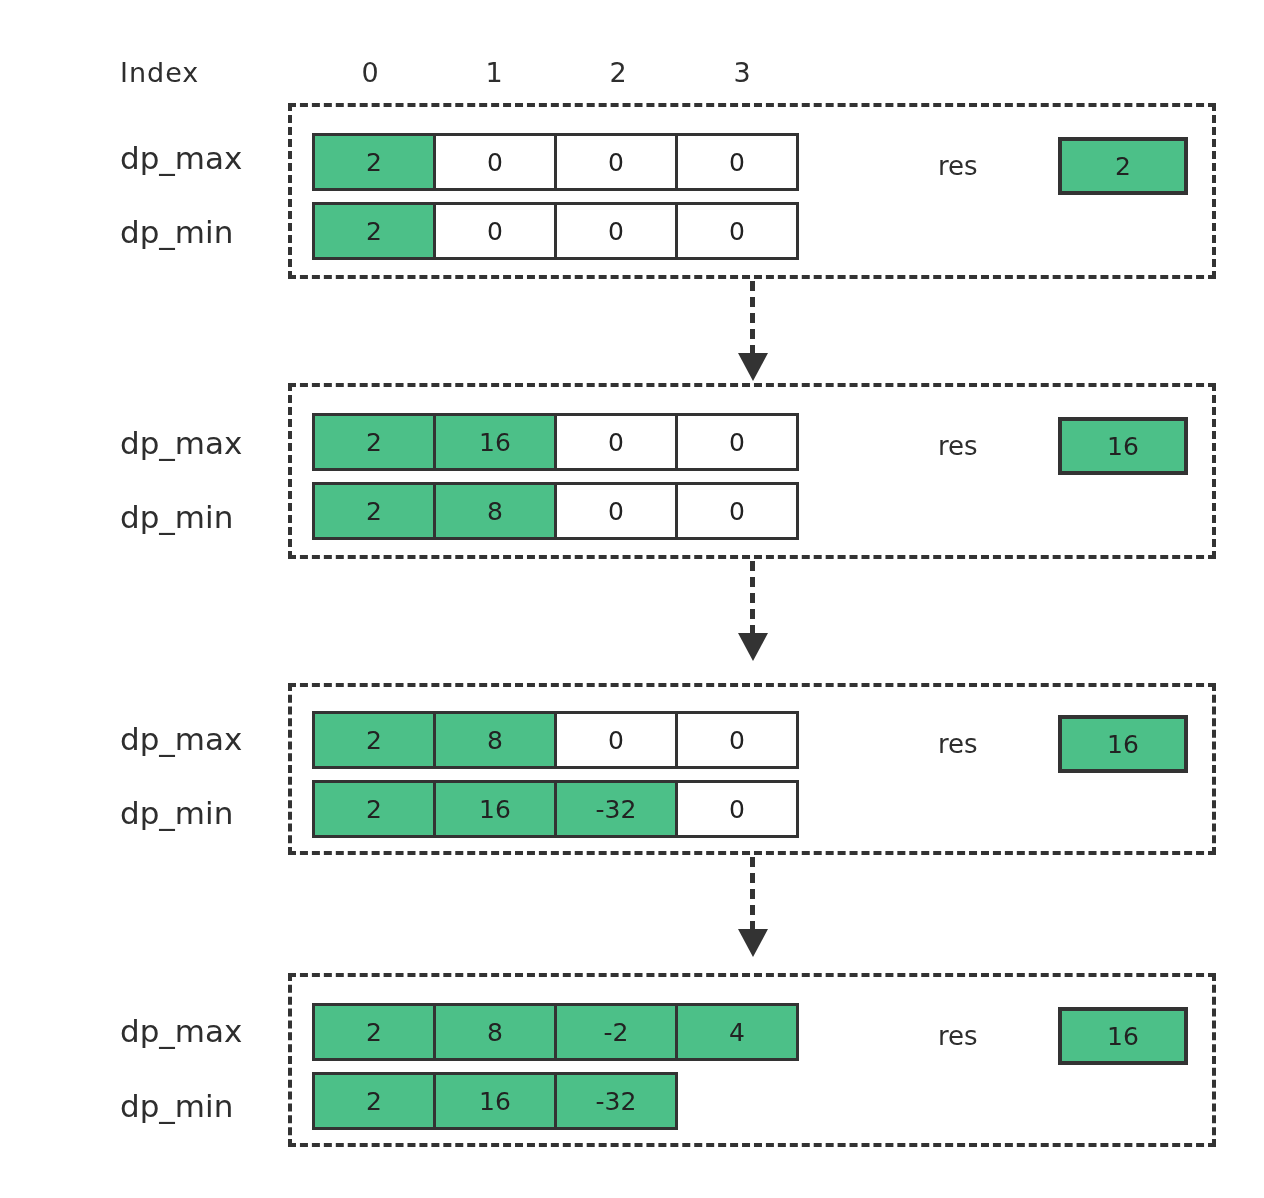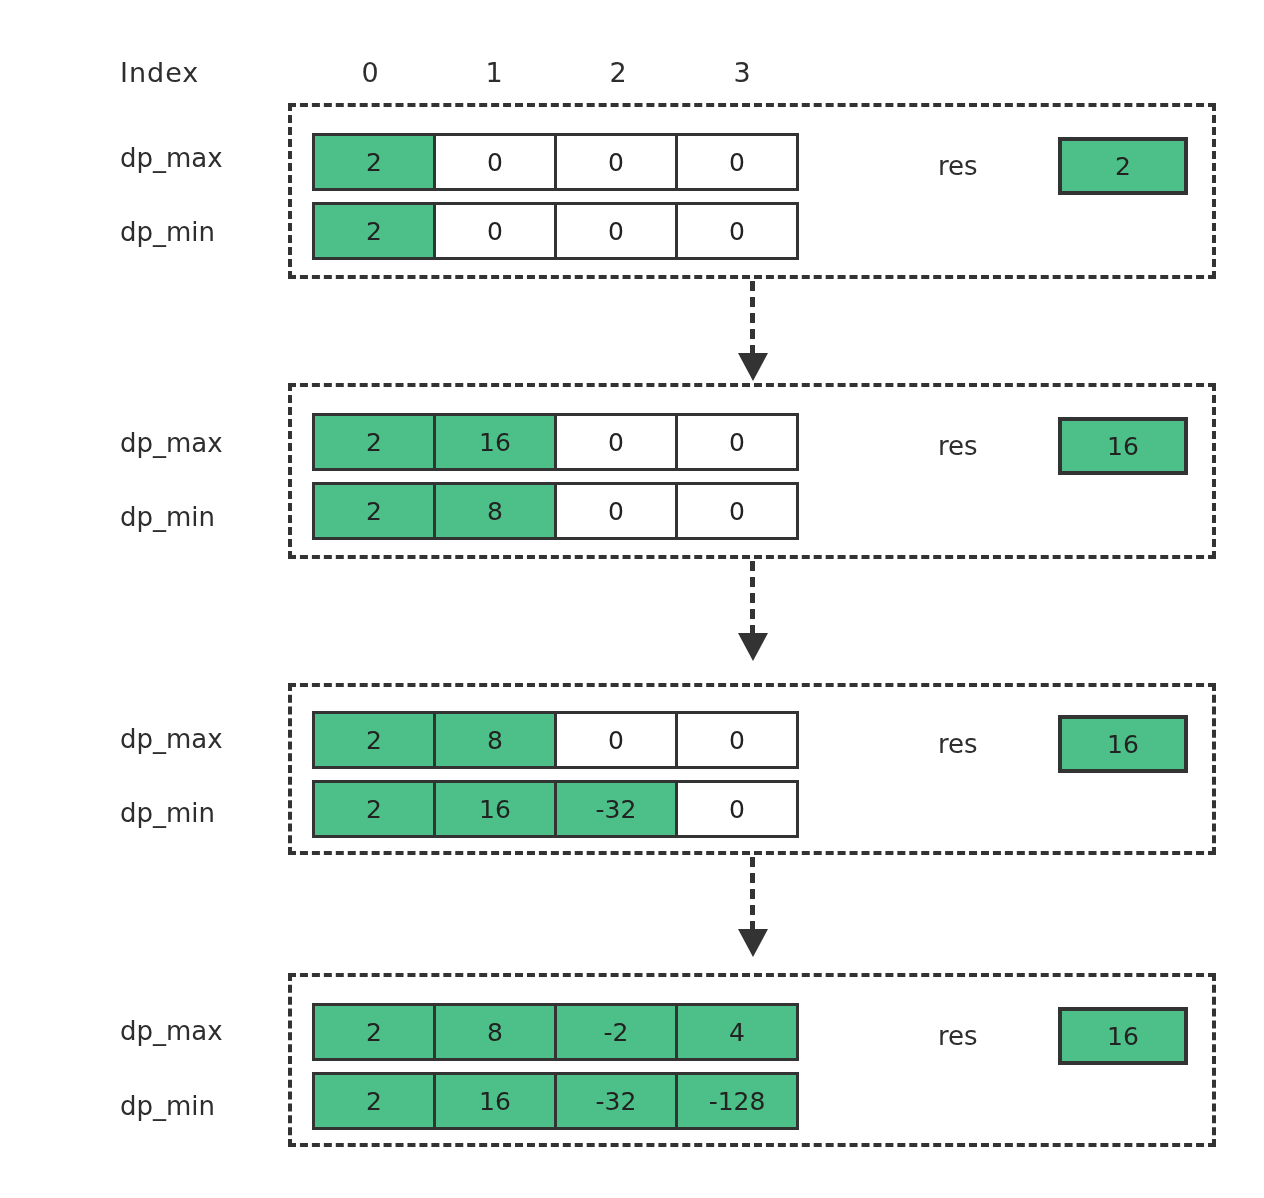--- a/index.html
+++ b/index.html
@@ -61,21 +61,21 @@
     border: 4px dashed #333333;
     box-sizing: border-box;
   }
 
   .row-label {
     position: absolute;
     left: 120px;
     width: 170px;
     height: 40px;
     line-height: 40px;
-    font-size: 26px;
+    font-size: 31px;
     color: #2e2e2e;
     white-space: nowrap;
   }
 
   .array {
     position: absolute;
     left: 20px;
     display: flex;
     height: 58px;
   }
@@ -234,19 +234,18 @@
     <div class="array" style="top:26px;">
       <div class="cell filled">2</div>
       <div class="cell filled">8</div>
       <div class="cell filled">-2</div>
       <div class="cell filled">4</div>
     </div>
     <div class="array" style="top:95px;">
       <div class="cell filled">2</div>
       <div class="cell filled">16</div>
       <div class="cell filled">-32</div>
-      <div class="cell filled">-128</div>
     </div>
     <div class="res-label" style="left:646px; top:30px;">res</div>
     <div class="res-box" style="left:766px; top:30px;">16</div>
   </div>
 
 </div>
 
 </body></html>

